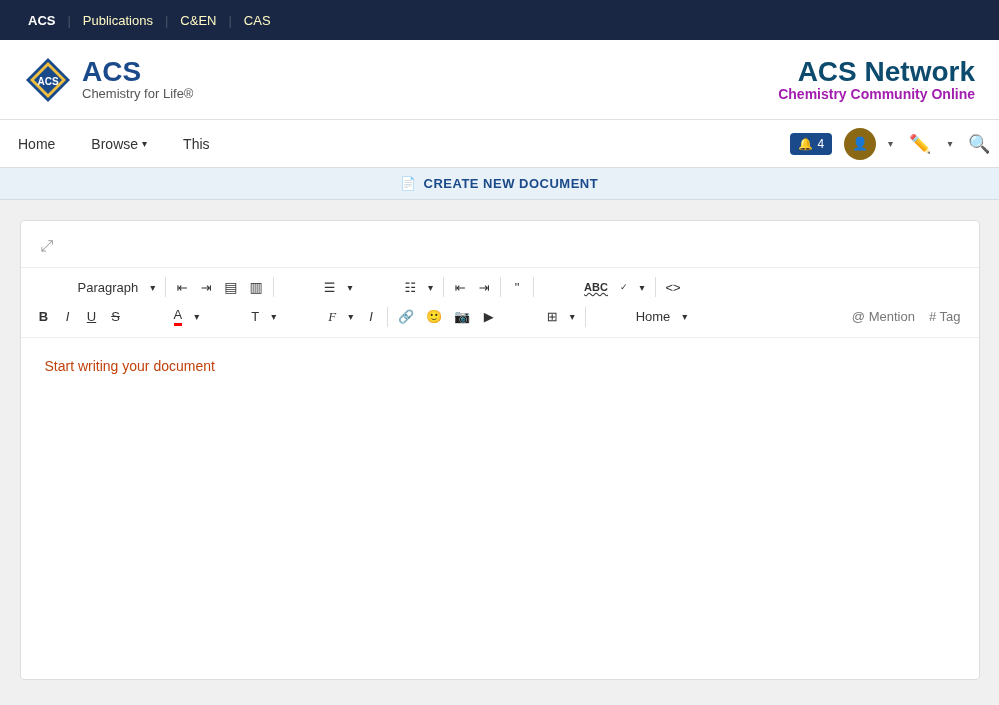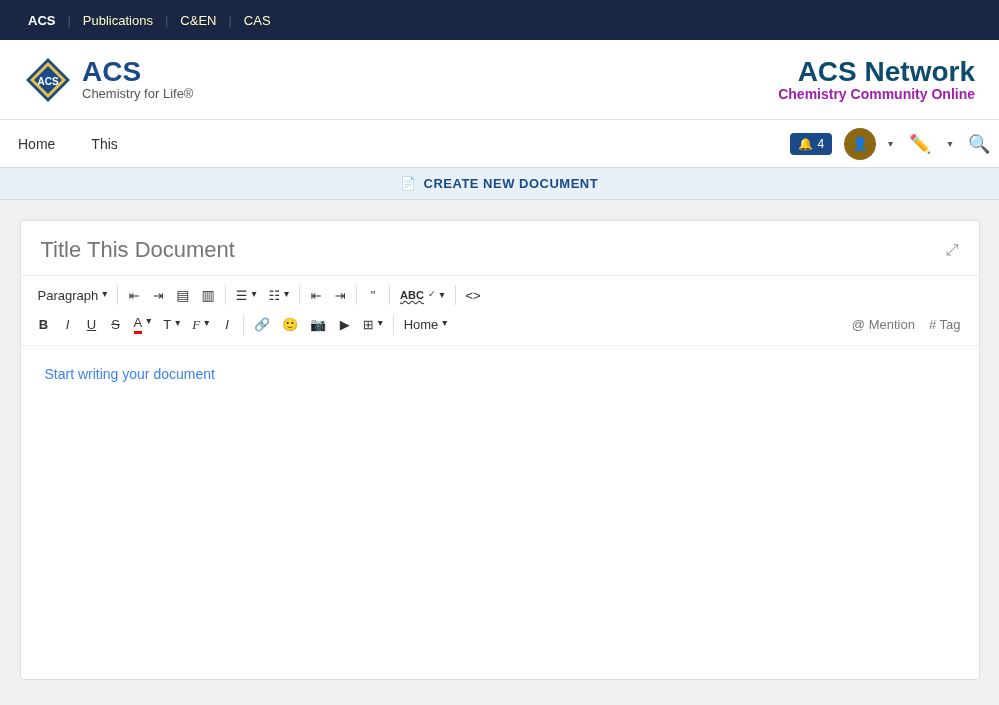--- a/index.html
+++ b/index.html
@@ -223,29 +223,30 @@
       padding: 3px 5px;
       border-radius: 3px;
       display: inline-flex;
       align-items: center;
       gap: 2px;
       min-width: 22px;
       justify-content: center;
     }
     .tb-dropdown {
       display: inline-flex;
-      align-items: flex-start;
-      gap: 4px;
+      align-items: center;
+      gap: 12px;
       background: none;
       border: none;
       cursor: pointer;
       font-size: 13px;
       color: #333;
       padding: 3px 5px;
       border-radius: 3px;
+      margin-left: 40px;
     }
     .tb-separator {
       width: 1px;
       height: 20px;
       background: #ddd;
       margin: 0 3px;
     }
     .tb-bold { font-weight: bold; }
     .tb-italic { font-style: italic; }
     .tb-underline { text-decoration: underline; }
@@ -256,21 +257,21 @@
       font-size: 13px;
       padding: 3px 6px;
       cursor: pointer;
       text-align: center;
     }
 
     
     .editor-area {
       padding: 20px 24px;
       min-height: 300px;
-      color: #3b82f6;
+      color: #c2410c;
       font-size: 14px;
     }
 
     
     .chevron::after { content: " ▾"; font-size: 10px; }
   </style>
 </head>
 <body>
 
 <div class="top-bar">
@@ -298,20 +299,21 @@
   </div>
   <div class="network-title">
     <div class="network-title-main">ACS Network</div>
     <div class="network-title-sub">Chemistry Community Online</div>
   </div>
 </div>
 
 <div class="nav-bar">
   <div class="nav-left">
     <a class="nav-item">Home</a>
+    <a class="nav-item chevron">Browse</a>
     <a class="nav-item">This</a>
   </div>
   <div class="nav-right">
     <button class="bell-btn">
       <span>🔔</span>
       <span>4</span>
     </button>
     <button class="avatar-btn">
       <span style="font-size:13px;">👤</span>
     </button>
@@ -325,21 +327,20 @@
 <div class="create-bar">
   <button class="create-btn">
     <span>📄</span>
     <span>CREATE NEW DOCUMENT</span>
   </button>
 </div>
 
 <div class="document-container">
 
   <div class="doc-title-area">
-    <input class="doc-title-input" type="text" placeholder="Title This Document" style="">
     <button class="expand-btn" title="Expand">⤢</button>
   </div>
 
   <div class="toolbar">
 
     <div class="toolbar-row">
       <button class="tb-dropdown">
         <span>Paragraph</span>
         <span style="font-size:10px;">▾</span>
       </button>

